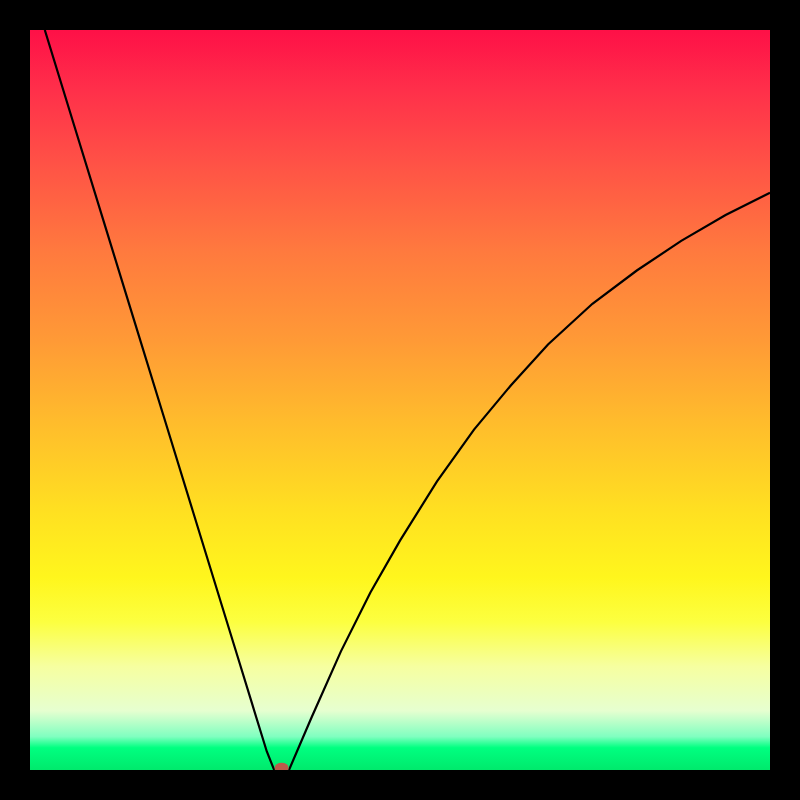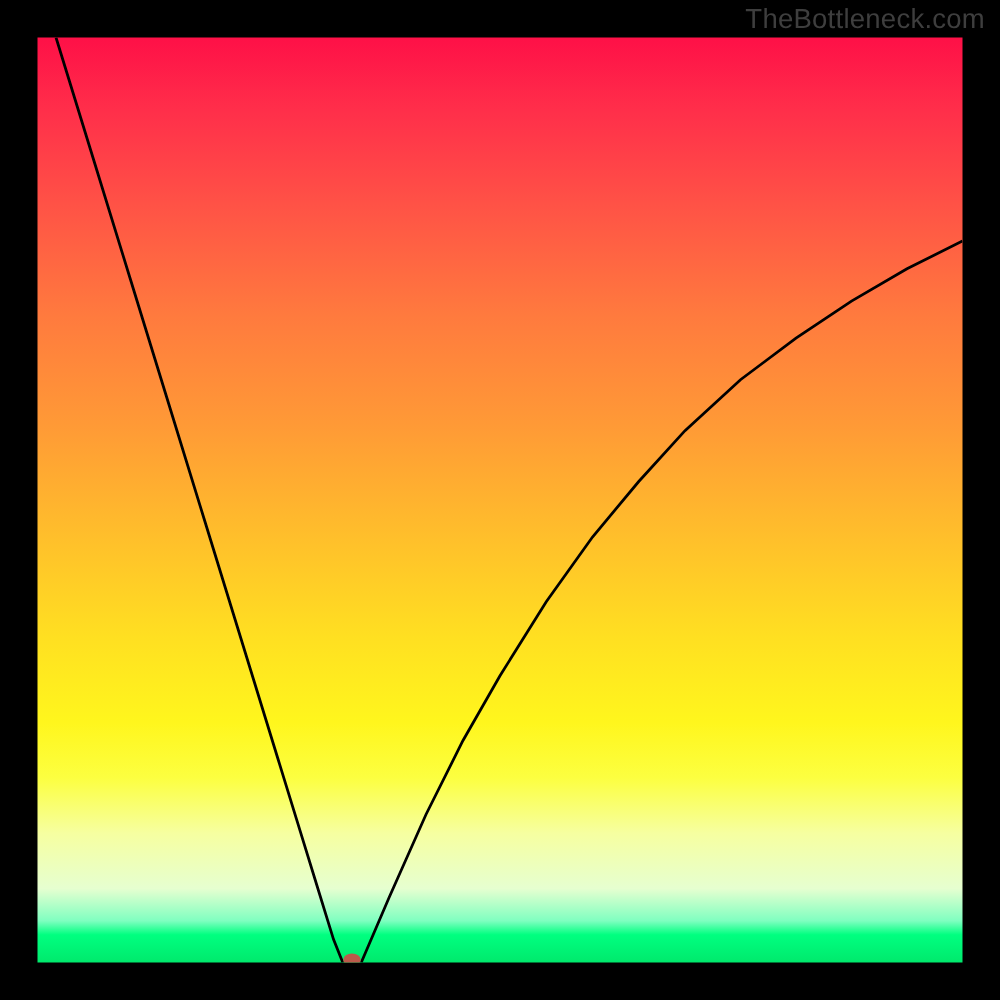--- a/index.html
+++ b/index.html
@@ -48,21 +48,20 @@
     left: 0; top: 0;
     width: 740px; height: 740px;
   }
   .curve { fill: none; stroke: #000; stroke-width: 2.2; }
   .marker { fill: #bb5a4a; }
 </style>
 </head>
 <body>
 
 <div class="outer">
-  <div class="watermark">TheBottleneck.com</div>
   <div class="plot-area">
     <svg viewBox="0 0 740 740">
       <g>
         <path id="left-path" class="curve" d="M14.8 0.0 L44.4 96.2 L74.0 192.4 L103.6 288.6 L133.2 384.8 L162.8 481.0 L192.4 577.2 L207.2 625.3 L222.0 673.4 L236.8 721.5 L244.2 740.0"></path>
         <path id="right-path" class="curve" d="M259.0 740.0 L281.2 688.2 L310.8 621.6 L340.4 562.4 L370.0 510.6 L407.0 451.4 L444.0 399.6 L481.0 355.2 L518.0 314.5 L562.4 273.8 L606.8 240.5 L651.2 210.9 L695.6 185.0 L740.0 162.8"></path>
         <ellipse id="marker-dot" class="marker" rx="7" ry="5" cx="251.6" cy="737.8"></ellipse>
       </g>
     </svg>
   </div>
 </div>

